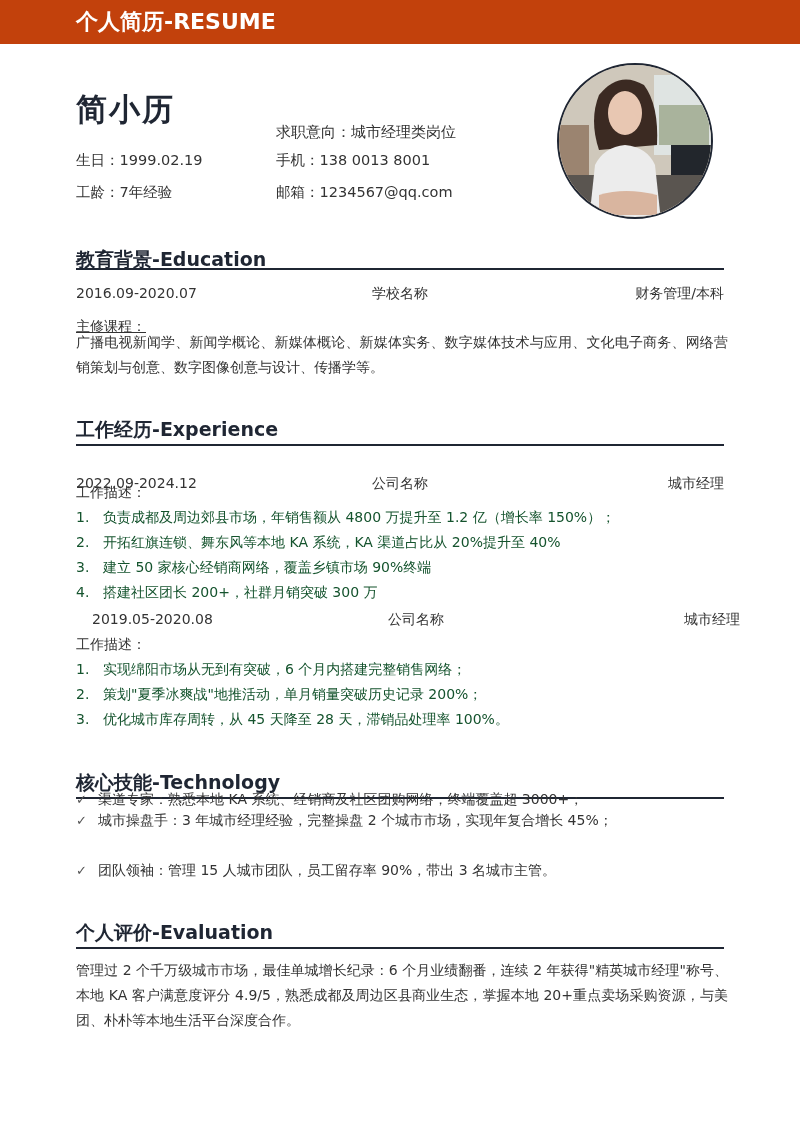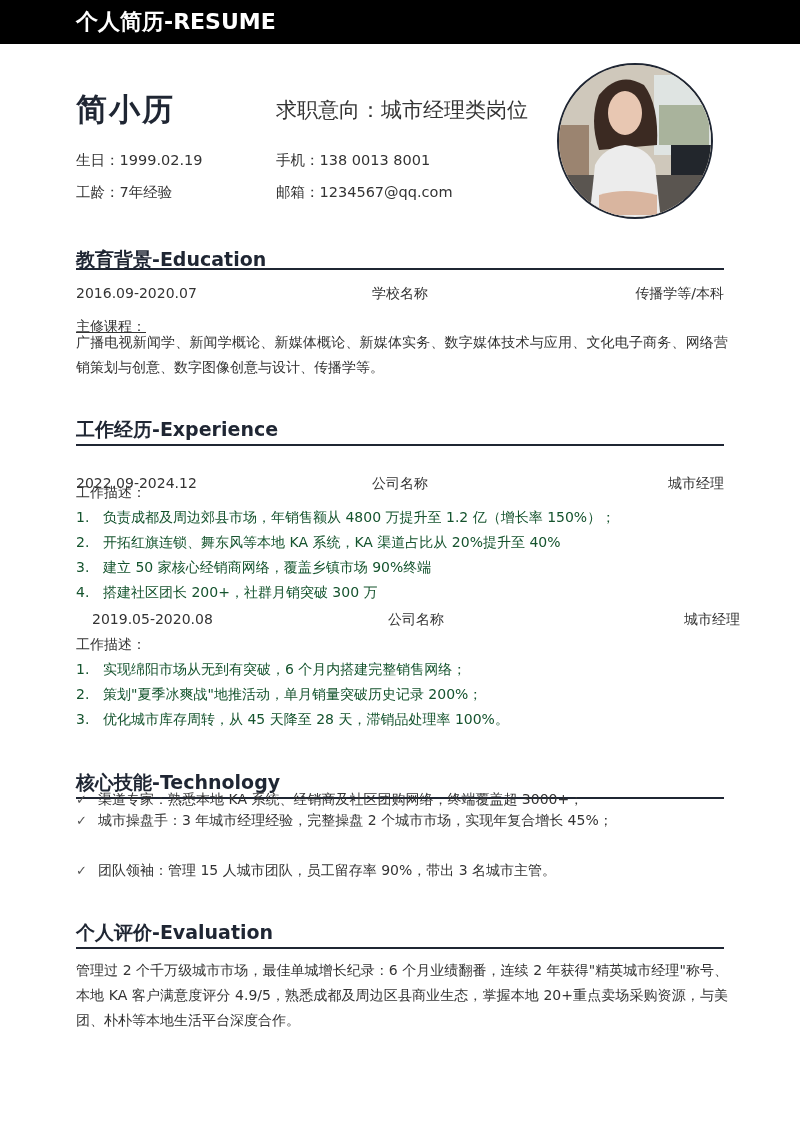--- a/index.html
+++ b/index.html
@@ -1,19 +1,19 @@
 <!DOCTYPE html>
 <html><head>
 <meta charset="utf-8">
 <style>
   * { margin: 0; padding: 0; box-sizing: border-box; }
   html, body { width: 800px; height: 1132px; background: #ffffff; overflow: hidden; }
   body { font-family: "DejaVu Sans", "Liberation Sans", sans-serif; color: #2b2b2b; position: relative; }
 
-  .topbar { position: absolute; left: 0; top: 0; width: 800px; height: 44px; background: #000000; }
+  .topbar { position: absolute; left: 0; top: 0; width: 800px; height: 44px; background: #c2410c; }
   .topbar-title { position: absolute; left: 76px; top: 9px; color: #ffffff; font-size: 22px; font-weight: bold; letter-spacing: 0px; line-height: 26px; }
 
   .name { position: absolute; left: 76px; top: 86px; font-size: 31px; font-weight: bold; color: #1f2633; line-height: 46px; letter-spacing: 2px; }
   .info { position: absolute; font-size: 14.5px; color: #333; line-height: 20px; white-space: nowrap; }
 
   .photo { position: absolute; left: 557px; top: 63px; width: 156px; height: 156px; border-radius: 50%; border: 2px solid #1f2633; overflow: hidden; background: #c9c2b6; }
 
   .section-title { position: absolute; left: 76px; font-size: 19px; font-weight: bold; color: #1f2633; line-height: 24px; white-space: nowrap; }
   .section-rule { position: absolute; left: 76px; width: 648px; height: 2px; background: #1f2633; }
 
@@ -32,21 +32,21 @@
   .skill .chk { display: inline-block; width: 22px; color: #555; font-size: 13px; }
 </style>
 </head>
 <body>
 
 <div class="topbar">
   <div class="topbar-title">个人简历-RESUME</div>
 </div>
 
 <div class="name">简小历</div>
-<div class="info" style="left:276px; top:100px; font-size:21px;">求职意向：城市经理类岗位</div>
+<div class="info" style="left:276px; top:122px; font-size:15px;">求职意向：城市经理类岗位</div>
 <div class="info" style="left:76px; top:150px;">生日：1999.02.19</div>
 <div class="info" style="left:276px; top:150px;">手机：138 0013 8001</div>
 <div class="info" style="left:76px; top:182px;">工龄：7年经验</div>
 <div class="info" style="left:276px; top:182px;">邮箱：1234567@qq.com</div>
 
 <div class="photo">
   <svg width="156" height="156" viewBox="0 0 156 156">
     <rect x="0" y="0" width="156" height="156" fill="#cfc8bb"></rect>
     <rect x="95" y="10" width="61" height="80" fill="#dfe4e2"></rect>
     <rect x="100" y="40" width="50" height="40" fill="#a9b39c"></rect>
@@ -58,21 +58,21 @@
     <path d="M30 156 L36 100 Q45 82 66 80 Q88 82 96 100 L102 156 Z" fill="#ececec"></path>
     <path d="M40 130 Q66 122 98 130 L98 150 L40 150 Z" fill="#d9b59f"></path>
   </svg>
 </div>
 
 <div class="section-title" style="top:247px;text-align:center;">教育背景-Education</div>
 <div class="section-rule" style="top:268px;"></div>
 <div class="row3" style="top:283px;">
   <span class="l">2016.09-2020.07</span>
   <span class="c">学校名称</span>
-  <span class="r">传播学等/本科</span>
+  <span class="r">财务管理/本科</span>
 </div>
 <div class="line" style="top:314px;text-decoration:underline;">主修课程：</div>
 <div class="para" style="top:330px;">广播电视新闻学、新闻学概论、新媒体概论、新媒体实务、数字媒体技术与应用、文化电子商务、网络营销策划与创意、数字图像创意与设计、传播学等。</div>
 
 <div class="section-title" style="top:417px;">工作经历-Experience</div>
 <div class="section-rule" style="top:444px;"></div>
 
 <div class="row3" style="top:473px;">
   <span class="l">2022.09-2024.12</span>
   <span class="c">公司名称</span>

